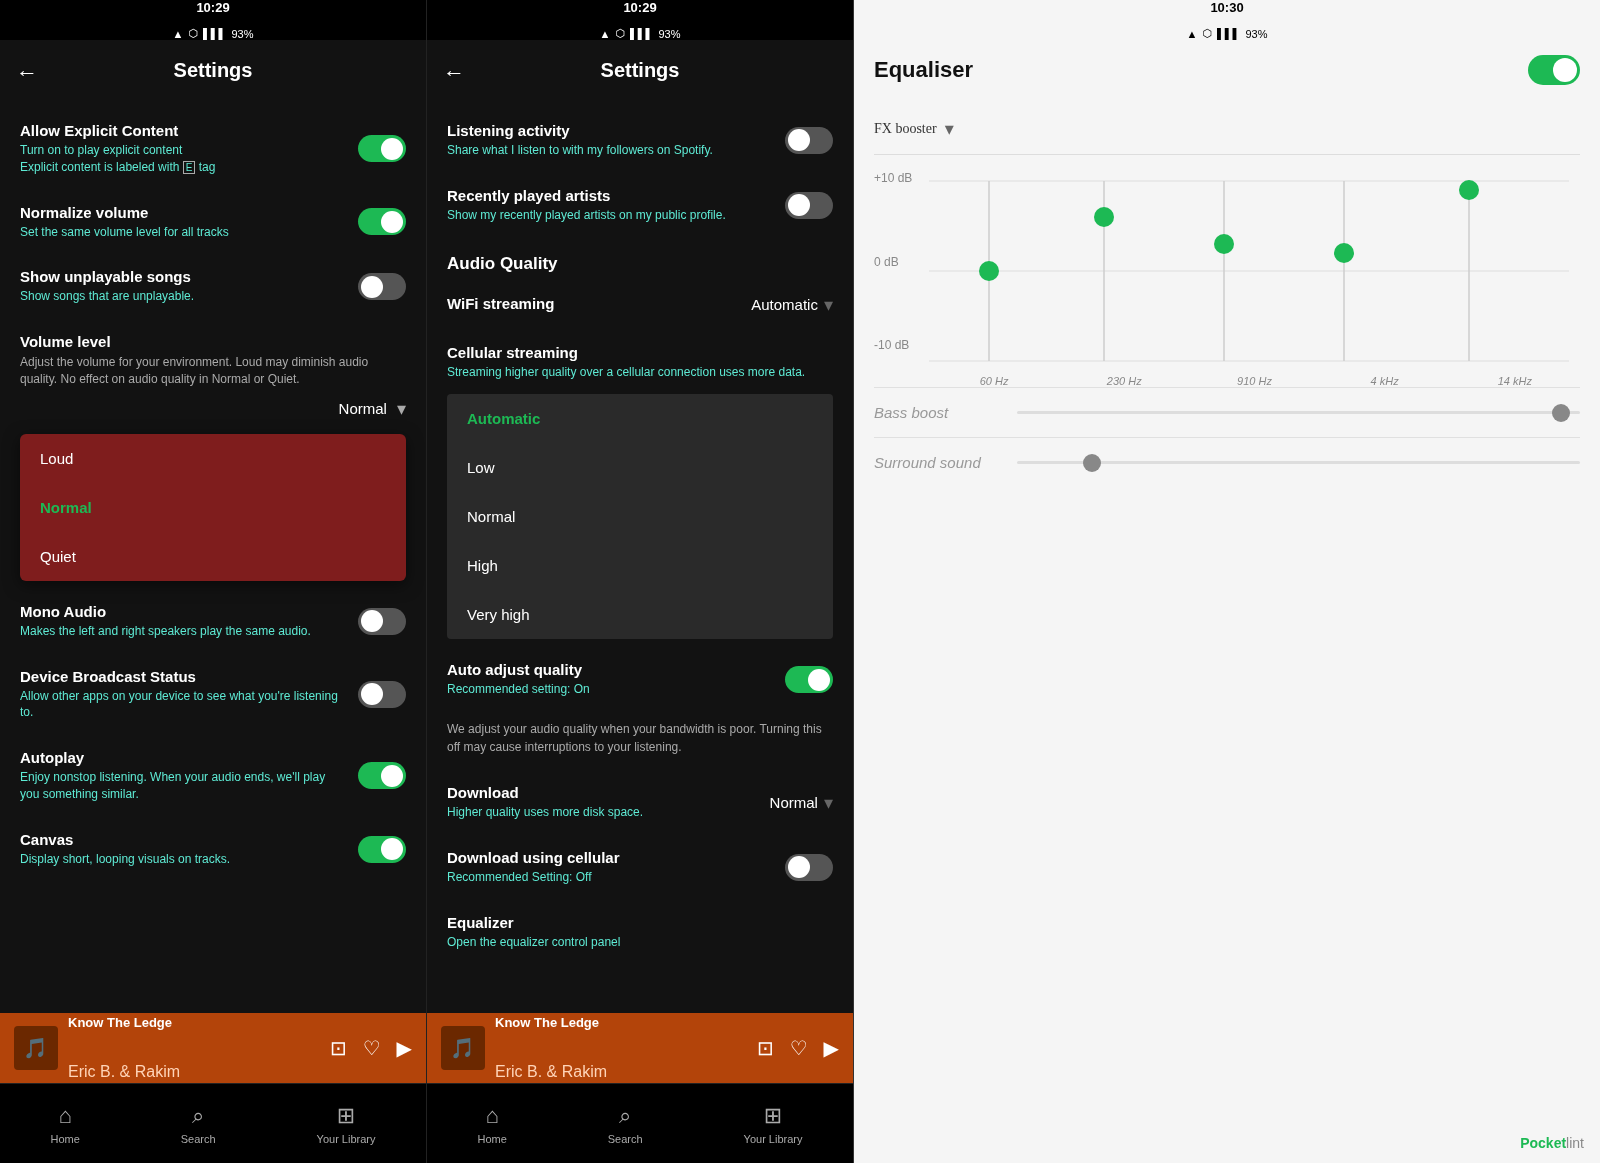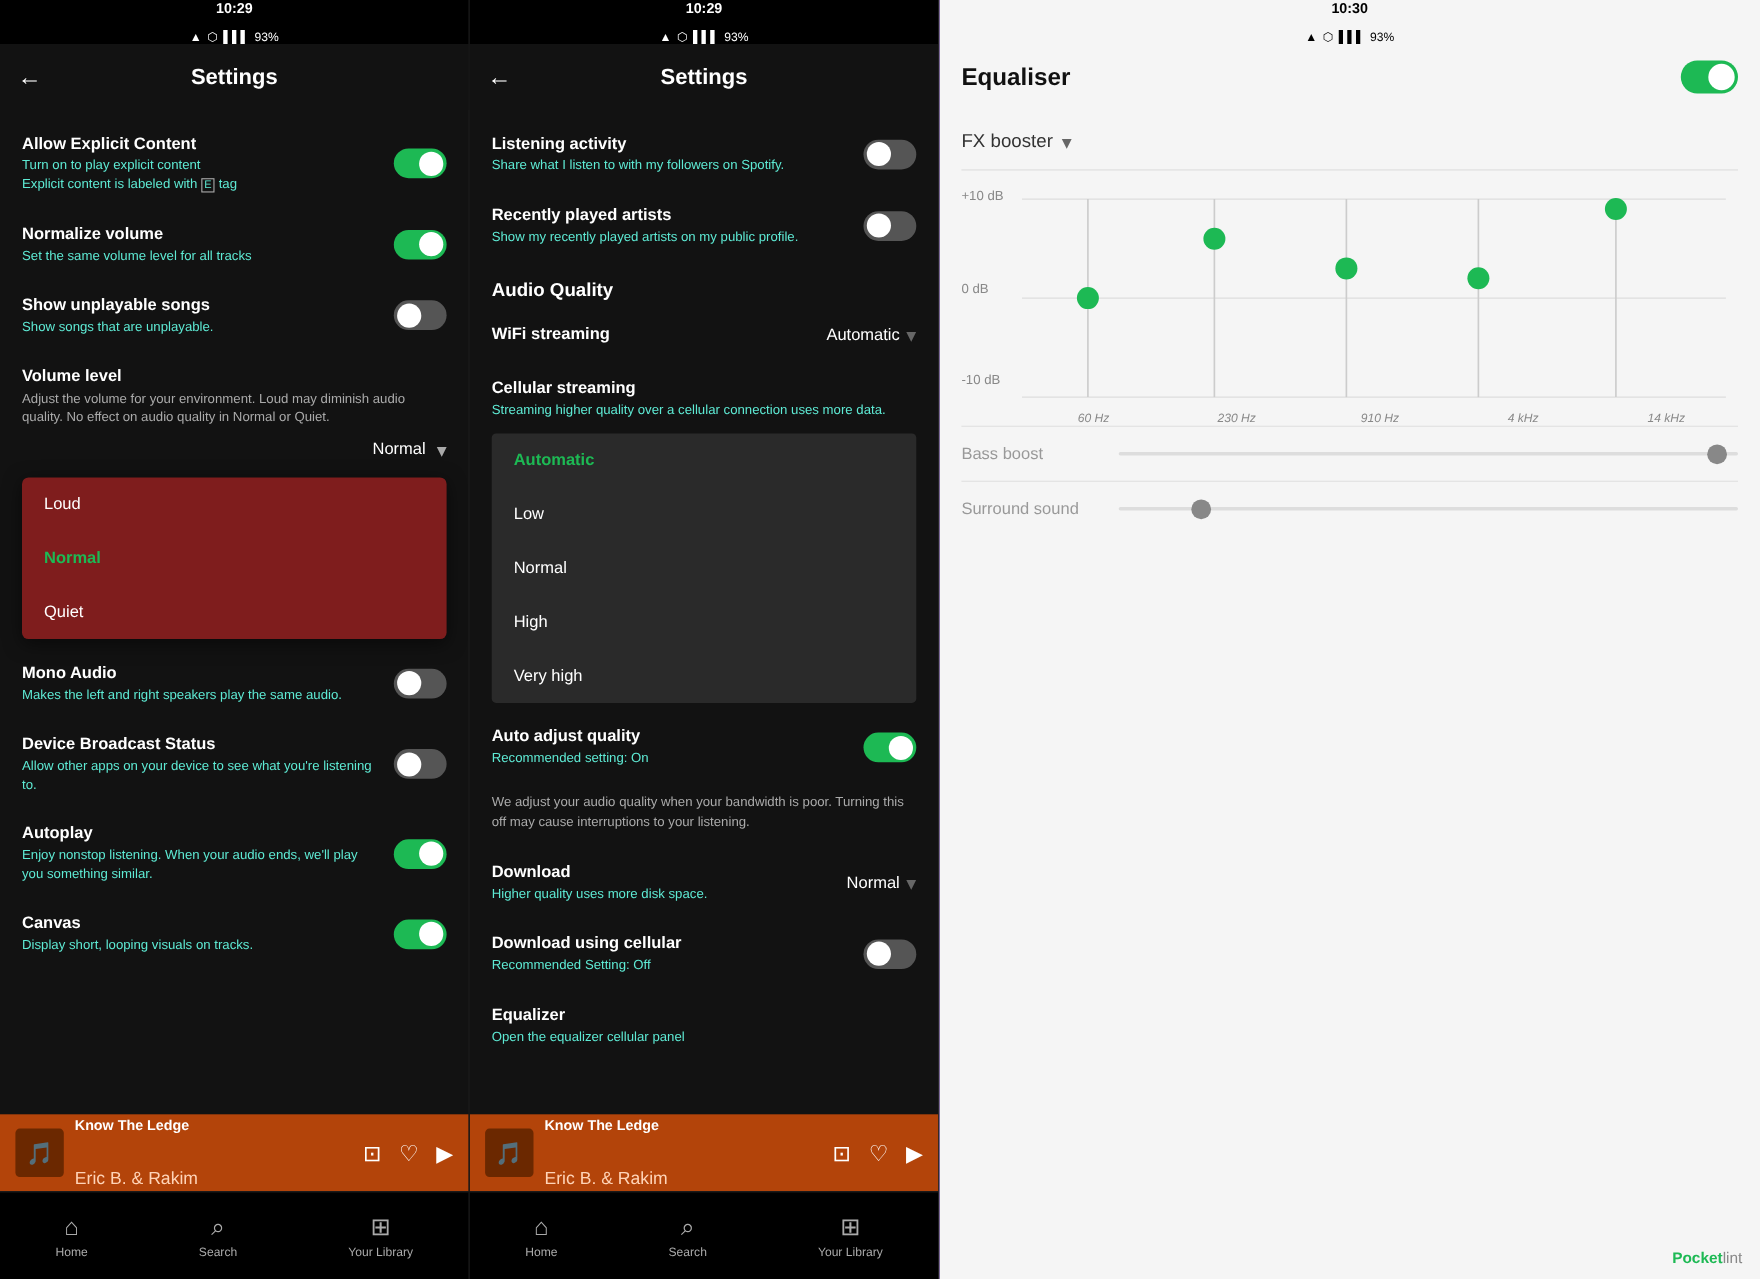--- a/index.html
+++ b/index.html
@@ -181,29 +181,30 @@
     .eq-title { font-size: 22px; font-weight: 700; color: #111; }
 
     .eq-content { flex: 1; padding: 0 20px; background: #f5f5f5; overflow: hidden; }
 
     
     .fx-row {
       display: flex; align-items: center; gap: 8px;
       padding: 18px 0 14px;
       border-bottom: 1px solid #ddd;
     }
-    .fx-label { font-size: 17px; color: #333; font-weight: 500; }
+    .fx-label { font-size: 14px; color: #333; font-weight: 500; font-family: Liberation Serif, serif; }
     .fx-chevron { font-size: 18px; color: #666; }
 
     
     .eq-slider-row {
       display: flex; align-items: center;
       padding: 16px 0;
       border-top: 1px solid #e0e0e0;
       gap: 13px;
+      font-style: italic;
     }
     .eq-slider-label { font-size: 15px; color: #999; width: 130px; flex-shrink: 0; }
     .eq-slider-track {
       flex: 1;
       height: 3px;
       background: #ddd;
       border-radius: 2px;
       position: relative;
     }
     .eq-slider-thumb {
@@ -474,21 +475,21 @@
       <div class="setting-text">
         <div class="setting-title">Download using cellular</div>
         <div class="setting-desc">Recommended Setting: Off</div>
       </div>
       <div class="toggle off"></div>
     </div>
 
     <div class="setting-row">
       <div class="setting-text">
         <div class="setting-title">Equalizer</div>
-        <div class="setting-desc">Open the equalizer cellular panel</div>
+        <div class="setting-desc">Open the equalizer control panel</div>
       </div>
     </div>
 
   </div>
 
   <div class="now-playing">
     <div class="np-album">🎵</div>
     <div class="np-info">
       <div class="np-title">Know The Ledge</div>
       <div class="np-artist">Eric B. &amp; Rakim</div>

